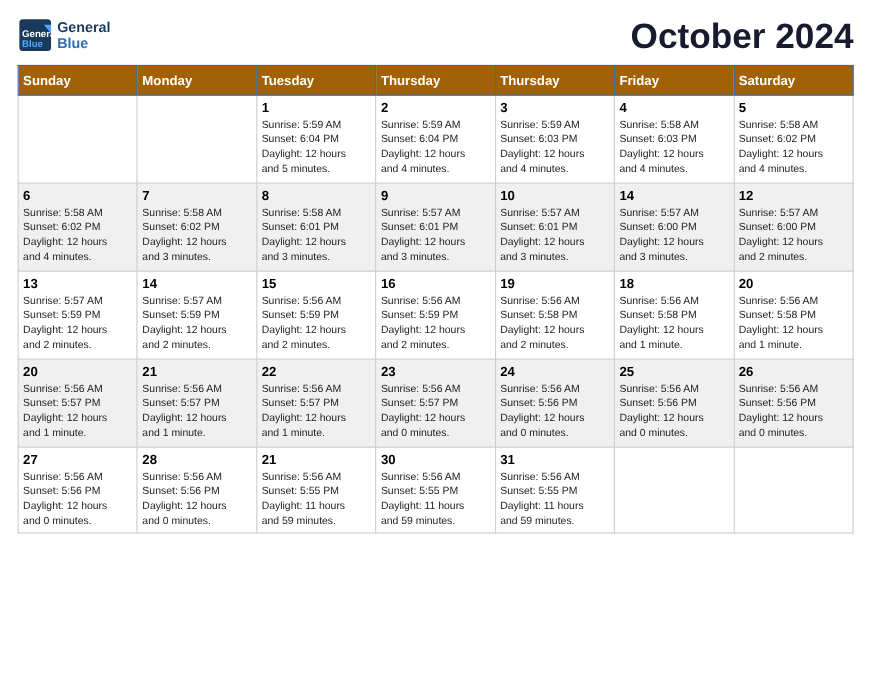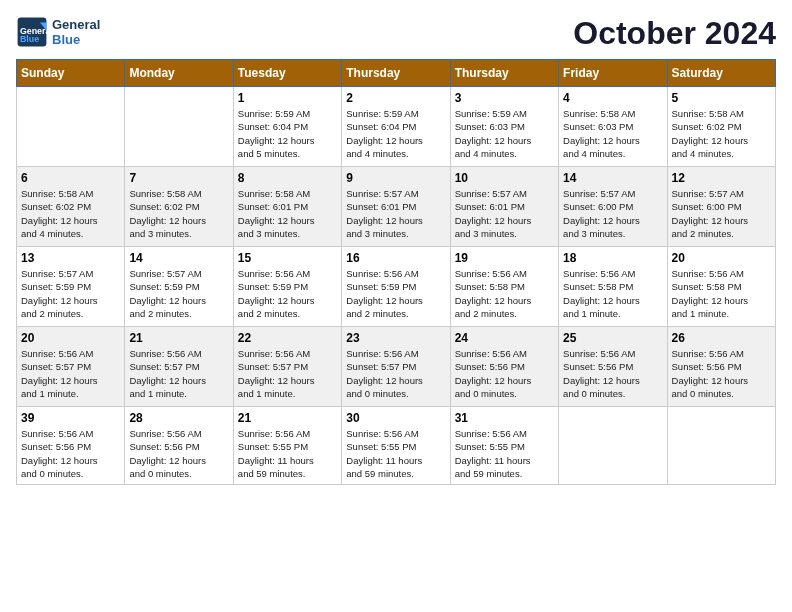--- a/index.html
+++ b/index.html
@@ -302,21 +302,21 @@
         <td>
           <span class="day-number">26</span>
           <div class="day-info" style="white-space: pre-line;">Sunrise: 5:56 AM
 Sunset: 5:56 PM
 Daylight: 12 hours
 and 0 minutes.</div>
         </td>
       </tr>
       <tr>
         <td>
-          <span class="day-number">39</span>
+          <span class="day-number">27</span>
           <div class="day-info" style="white-space: pre-line;">Sunrise: 5:56 AM
 Sunset: 5:56 PM
 Daylight: 12 hours
 and 0 minutes.</div>
         </td>
         <td>
           <span class="day-number">28</span>
           <div class="day-info" style="white-space: pre-line;">Sunrise: 5:56 AM
 Sunset: 5:56 PM
 Daylight: 12 hours

